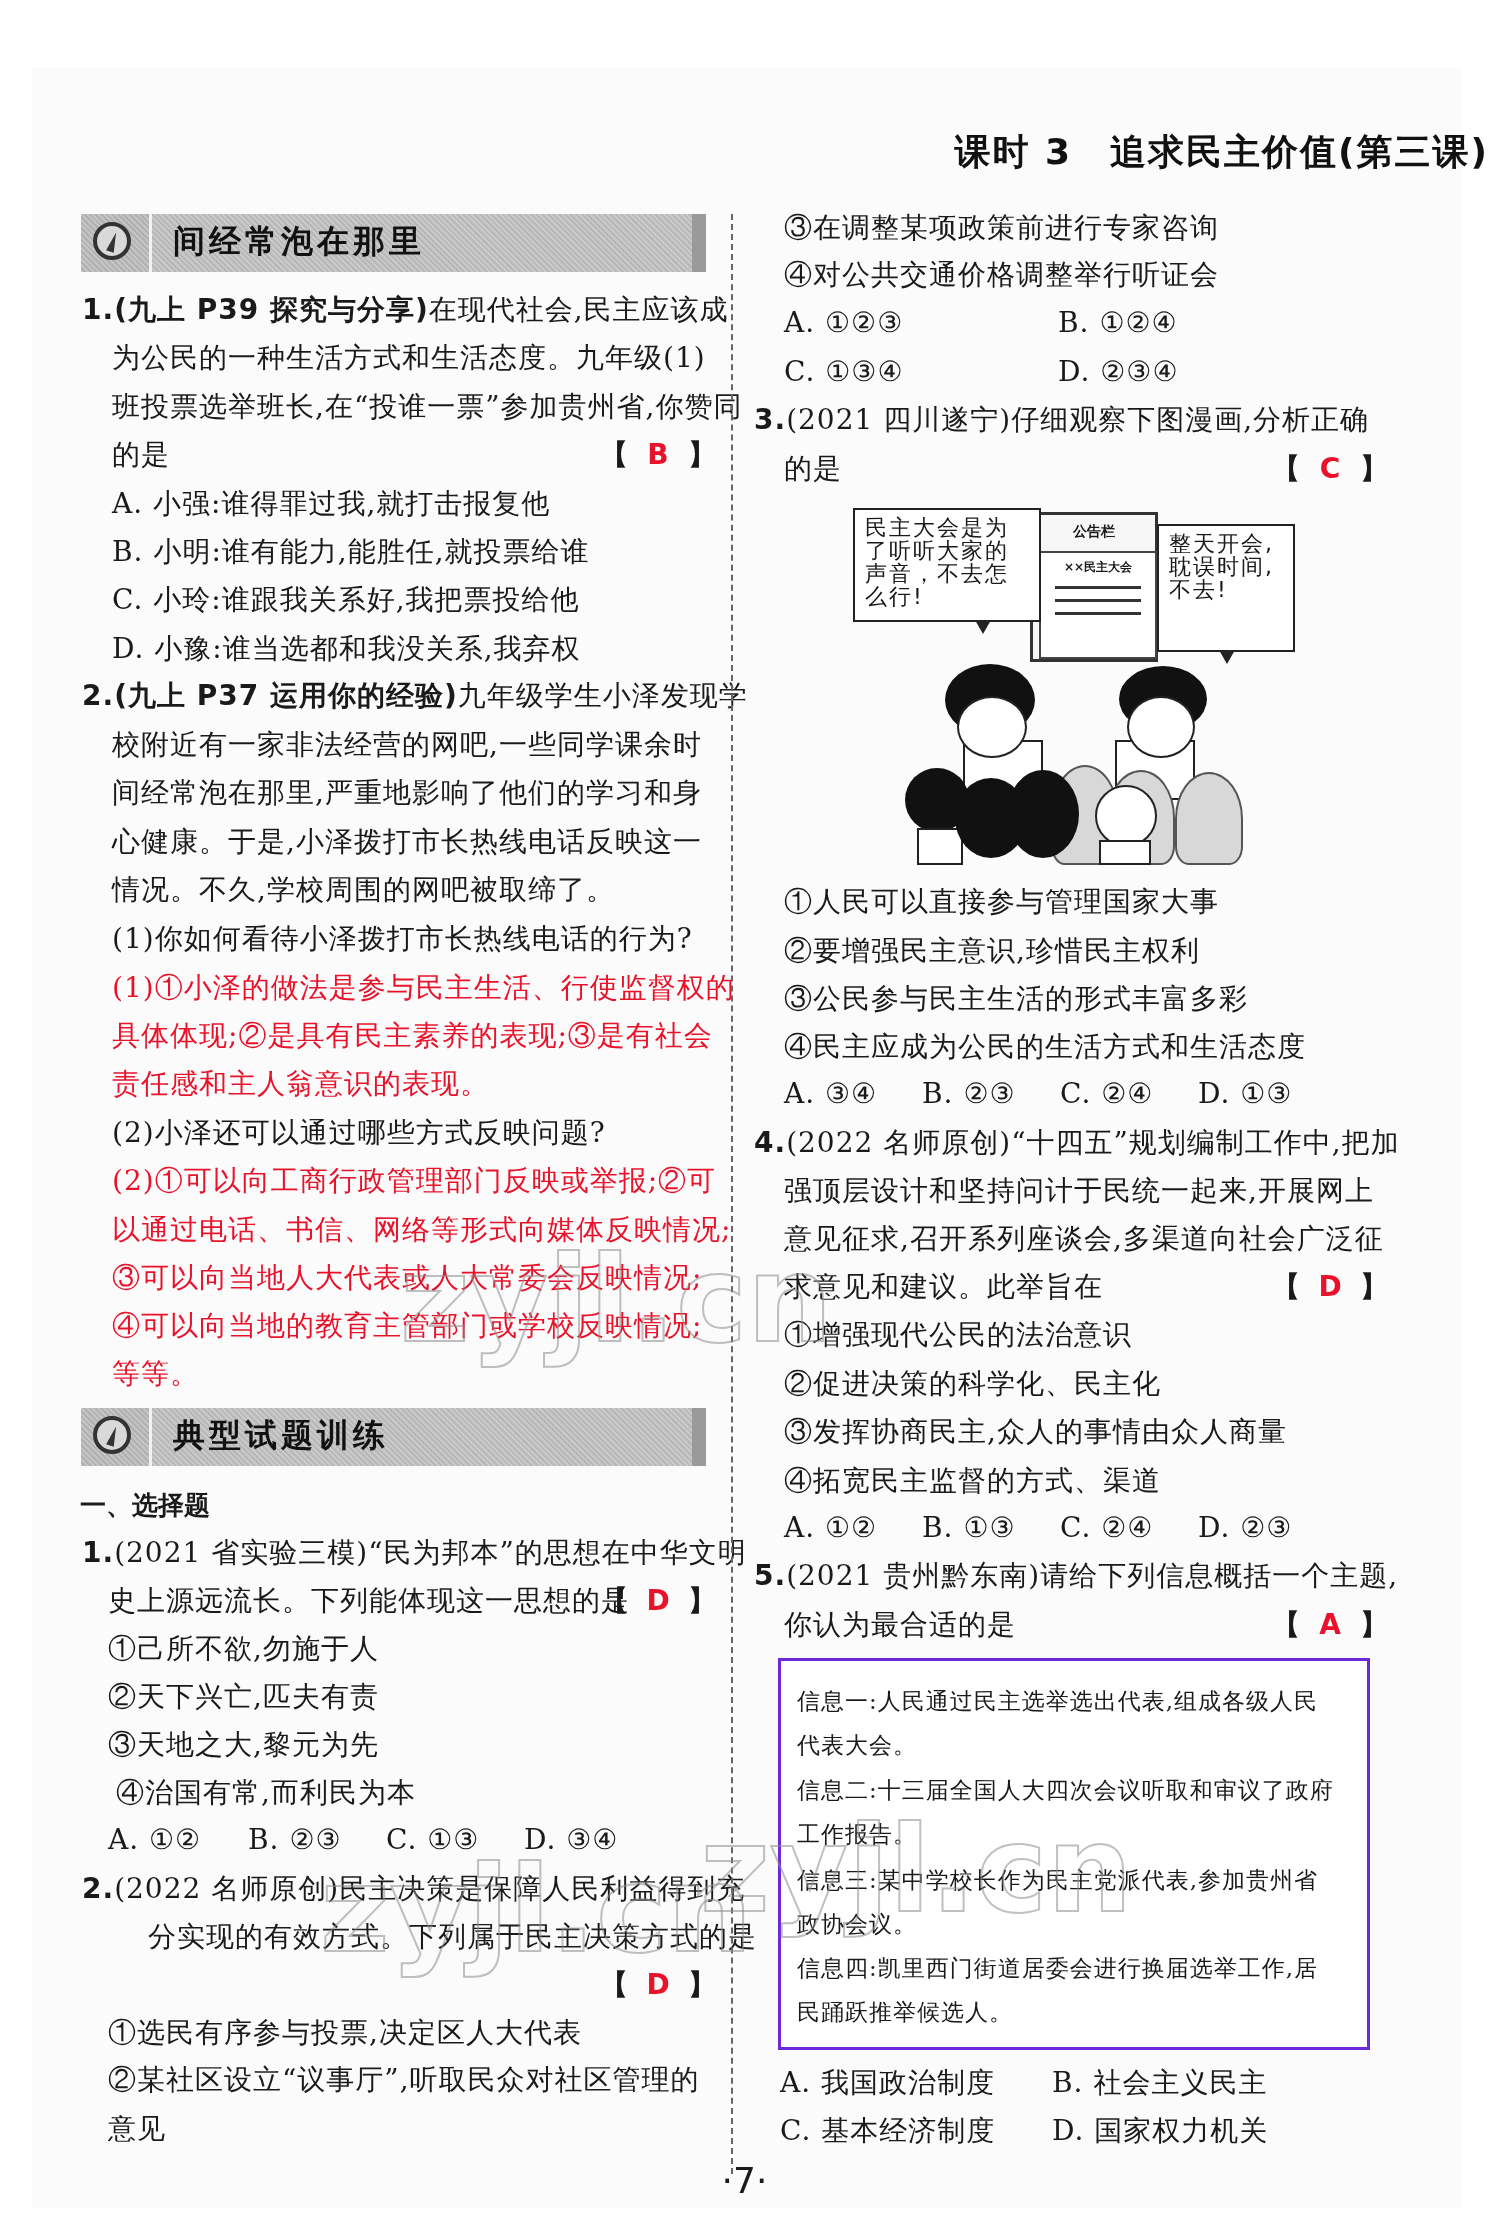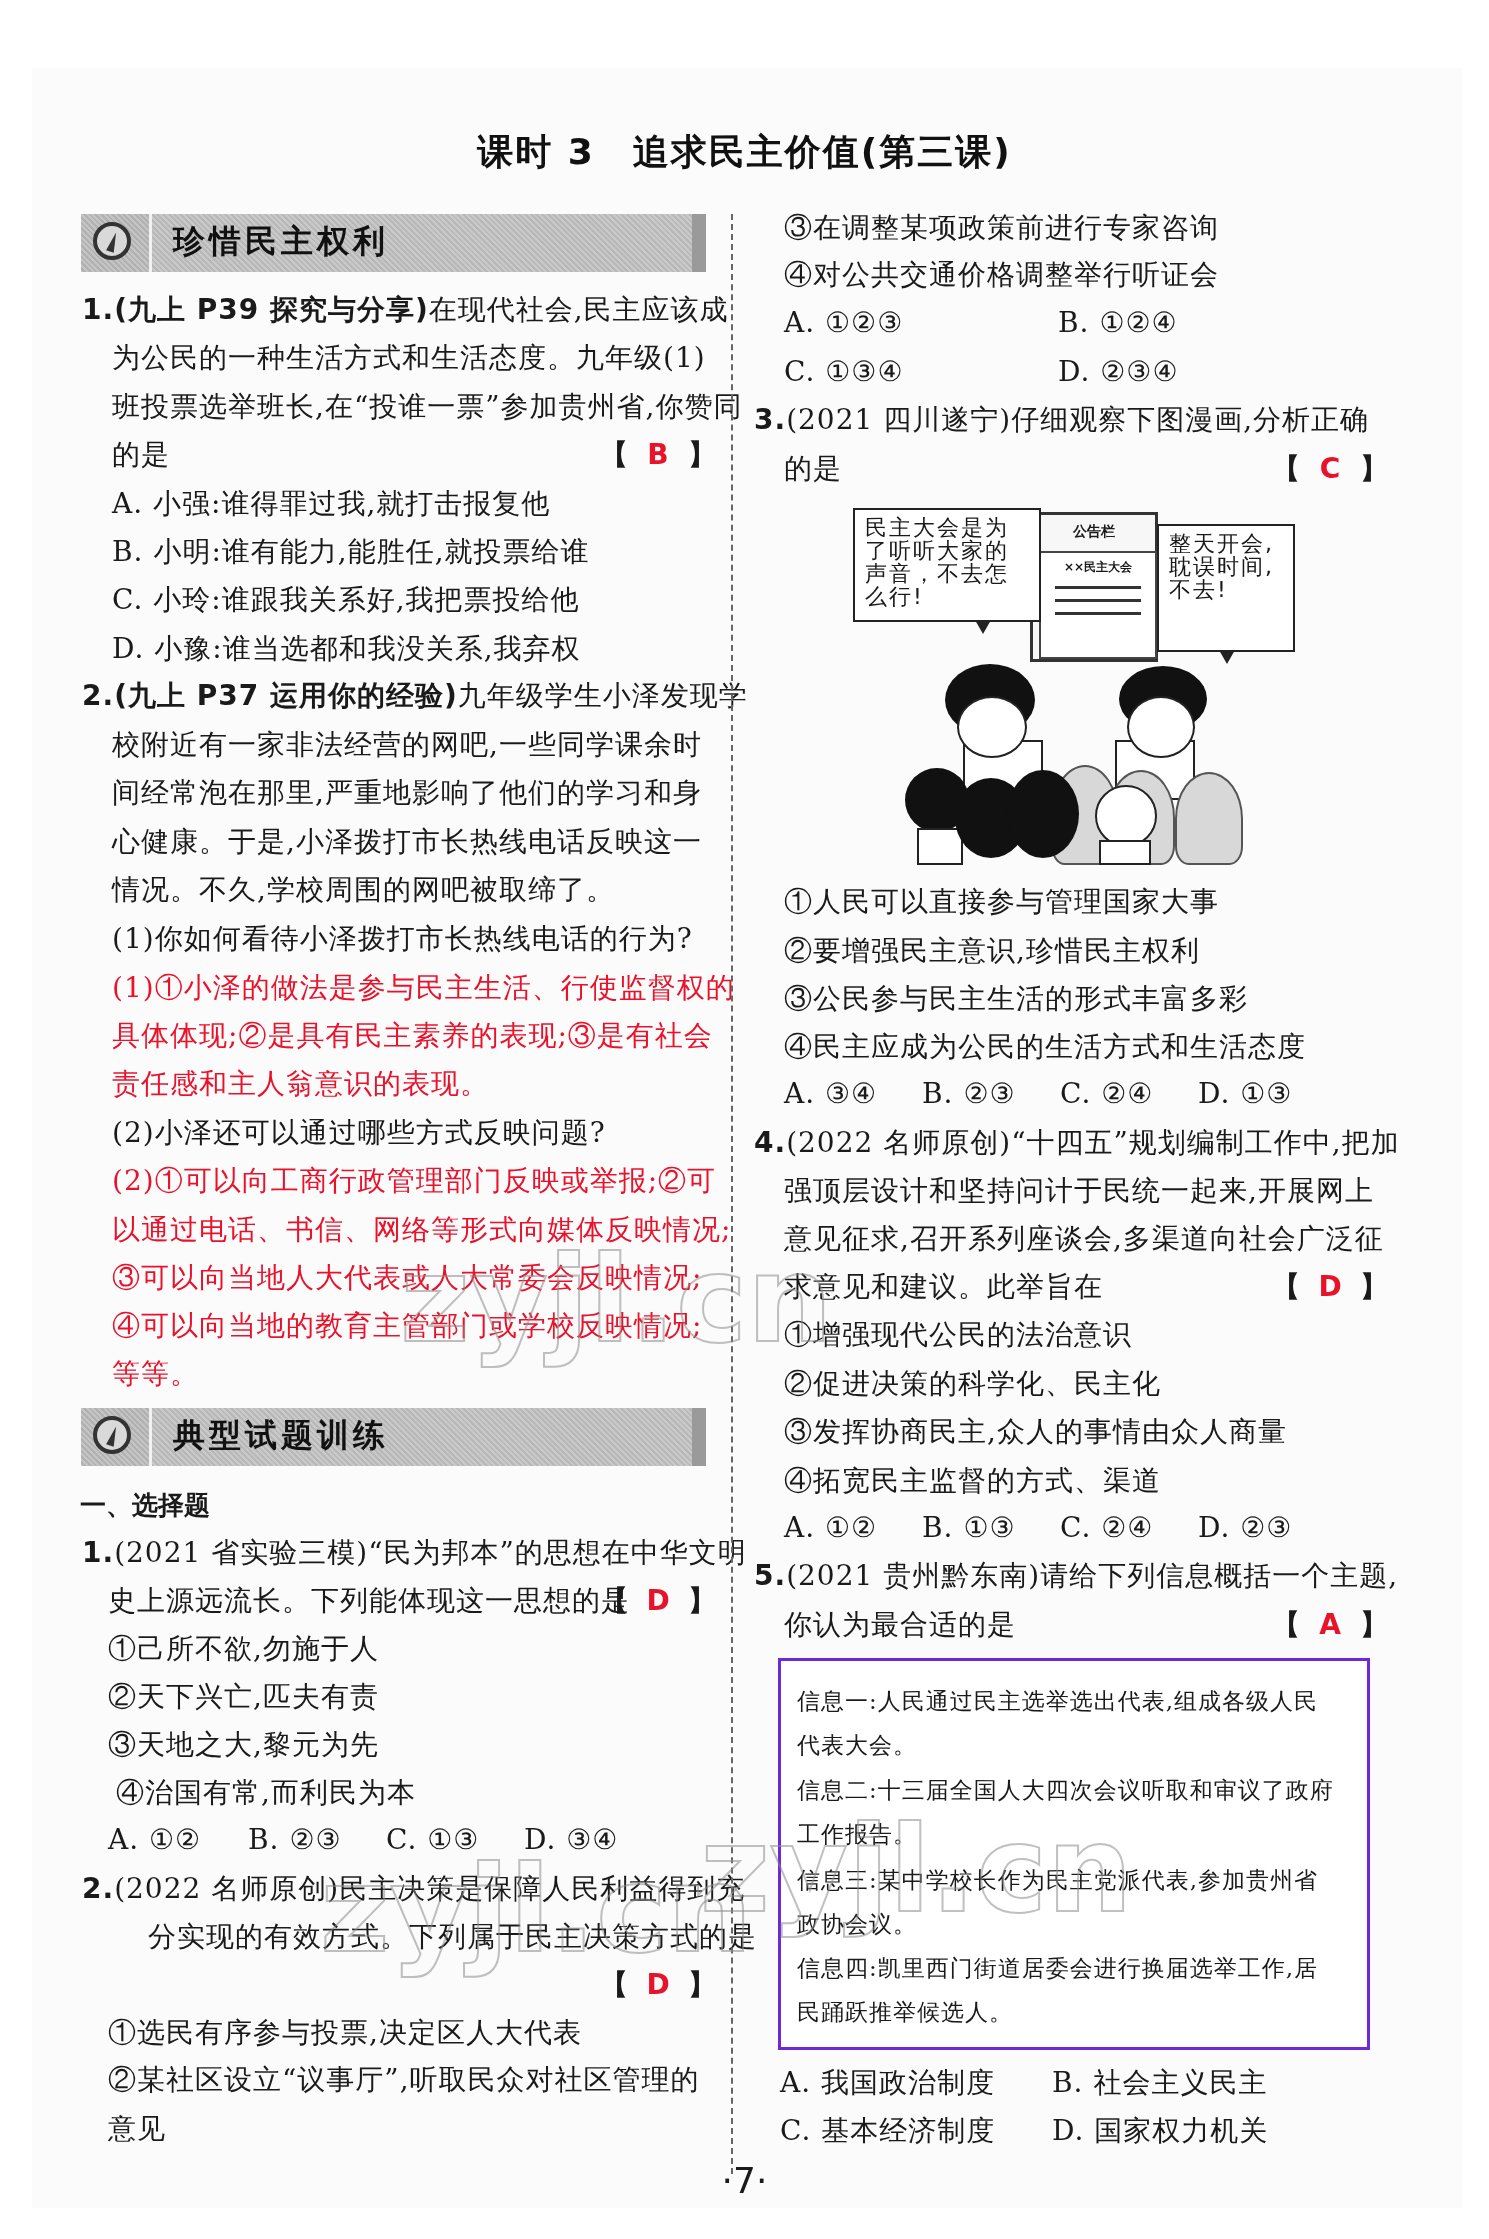--- a/index.html
+++ b/index.html
@@ -7,21 +7,21 @@
     width:1489px; height:2239px; position:relative; overflow:hidden;
     background:#ffffff;
     font-family:"DejaVu Serif", "Liberation Serif", serif;
     color:#1a1a1a;
   }
   .page {
     position:absolute; left:32px; top:68px; width:1430px; height:2140px;
     background:#fbfbfb;
   }
   .title {
-    position:absolute; top:128px; left:0; width:1489px; text-align:center;
+    position:absolute; top:128px; left:0; width:1489px; text-align:right;
     font-family:"DejaVu Sans", "Liberation Sans", sans-serif;
     font-size:36px; font-weight:bold; letter-spacing:2px; color:#111;
   }
   .band {
     position:absolute; height:58px;
     background: repeating-linear-gradient(45deg, #c9c9c9 0 2px, #b8b8b8 2px 4px);
     border-right:14px solid #9a9a9a;
   }
   .band .iconbox {
     position:absolute; left:0; top:0; width:68px; height:58px;
@@ -108,21 +108,21 @@
 <body>
 
 <div class="page"></div>
 
 <div class="title">课时 3　追求民主价值(第三课)</div>
 
 <div class="band" style="left:81px; top:214px; width:611px;">
   <div class="iconbox">
       <div class="compass"></div>
     </div>
-  <div class="label">珍惜民主权利</div>
+  <div class="label">间经常泡在那里</div>
 </div>
 
 <div class="line" style="left:82px; top:290px;">
   <span class="qnum">1.</span><span class="src">(九上 P39 探究与分享)</span><span>在现代社会,民主应该成</span>
 </div>
 <div class="line" style="left:112px; top:338px;">为公民的一种生活方式和生活态度。九年级(1)</div>
 <div class="line" style="left:112px; top:387px;">班投票选举班长,在“投谁一票”参加贵州省,你赞同</div>
 <div class="line" style="left:112px; top:435px;">的是</div>
 <div class="ans-bracket" style="left:600px; top:435px;">【<span class="letter">B</span>】</div>
 <div class="line" style="left:112px; top:484px;">A. 小强:谁得罪过我,就打击报复他</div>

